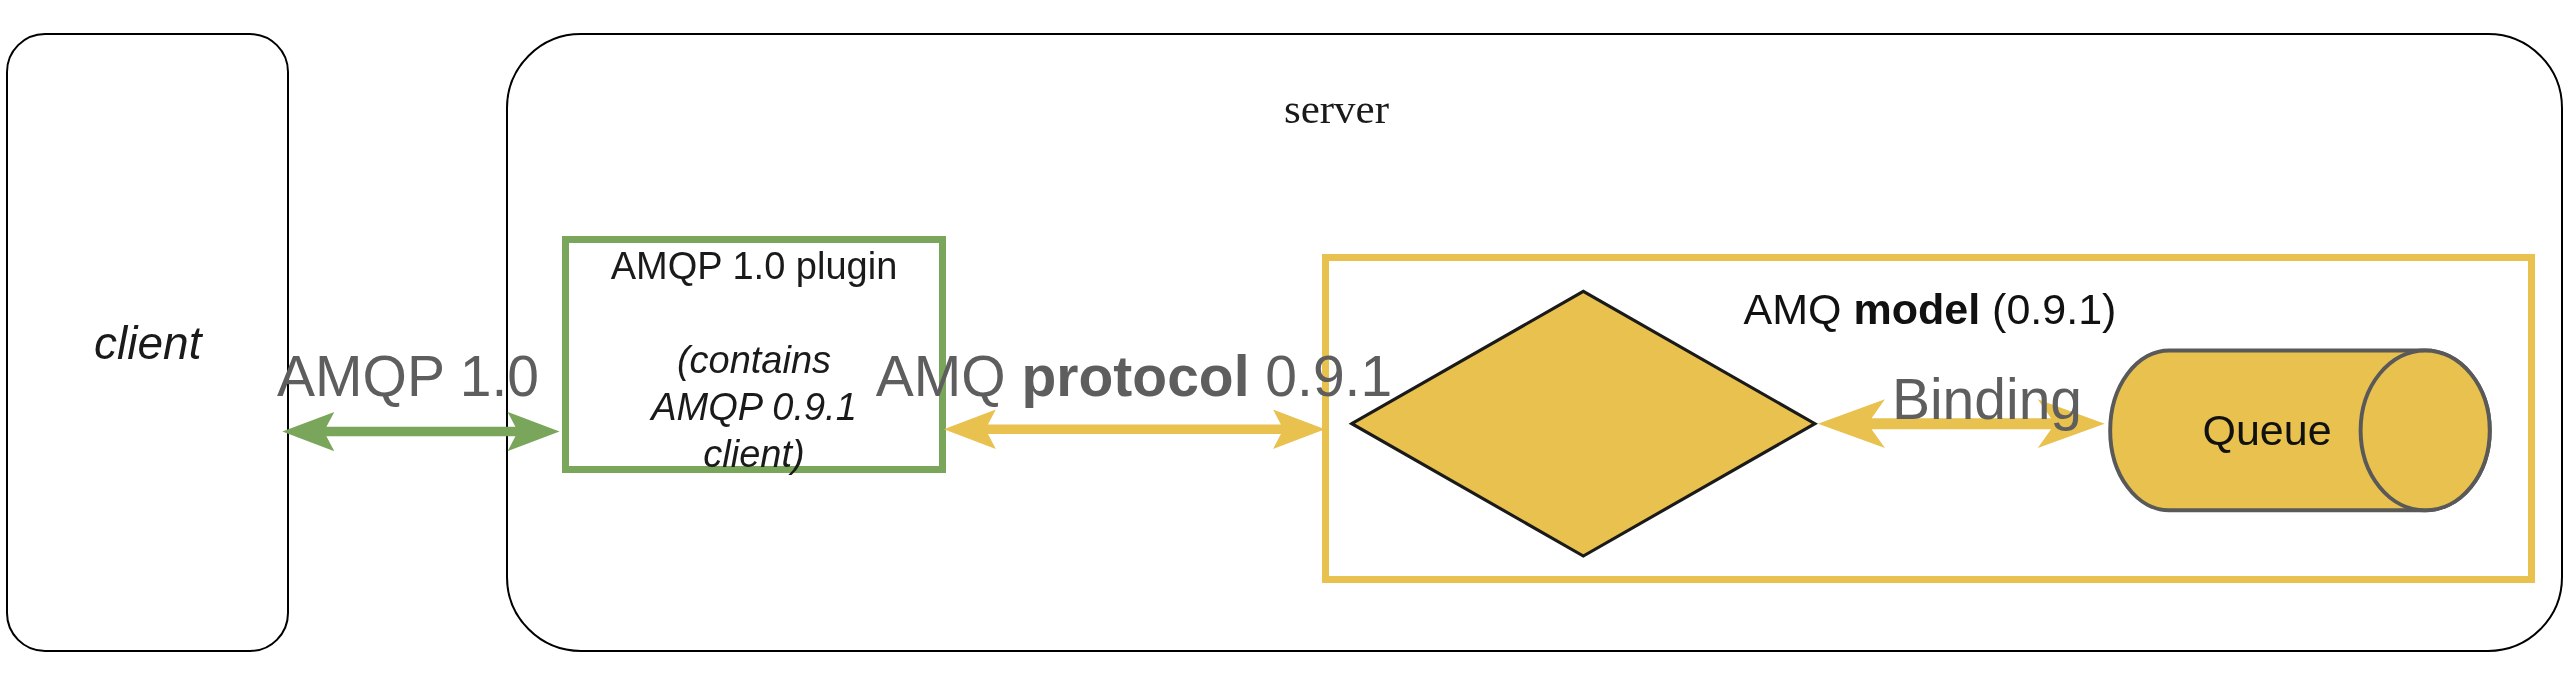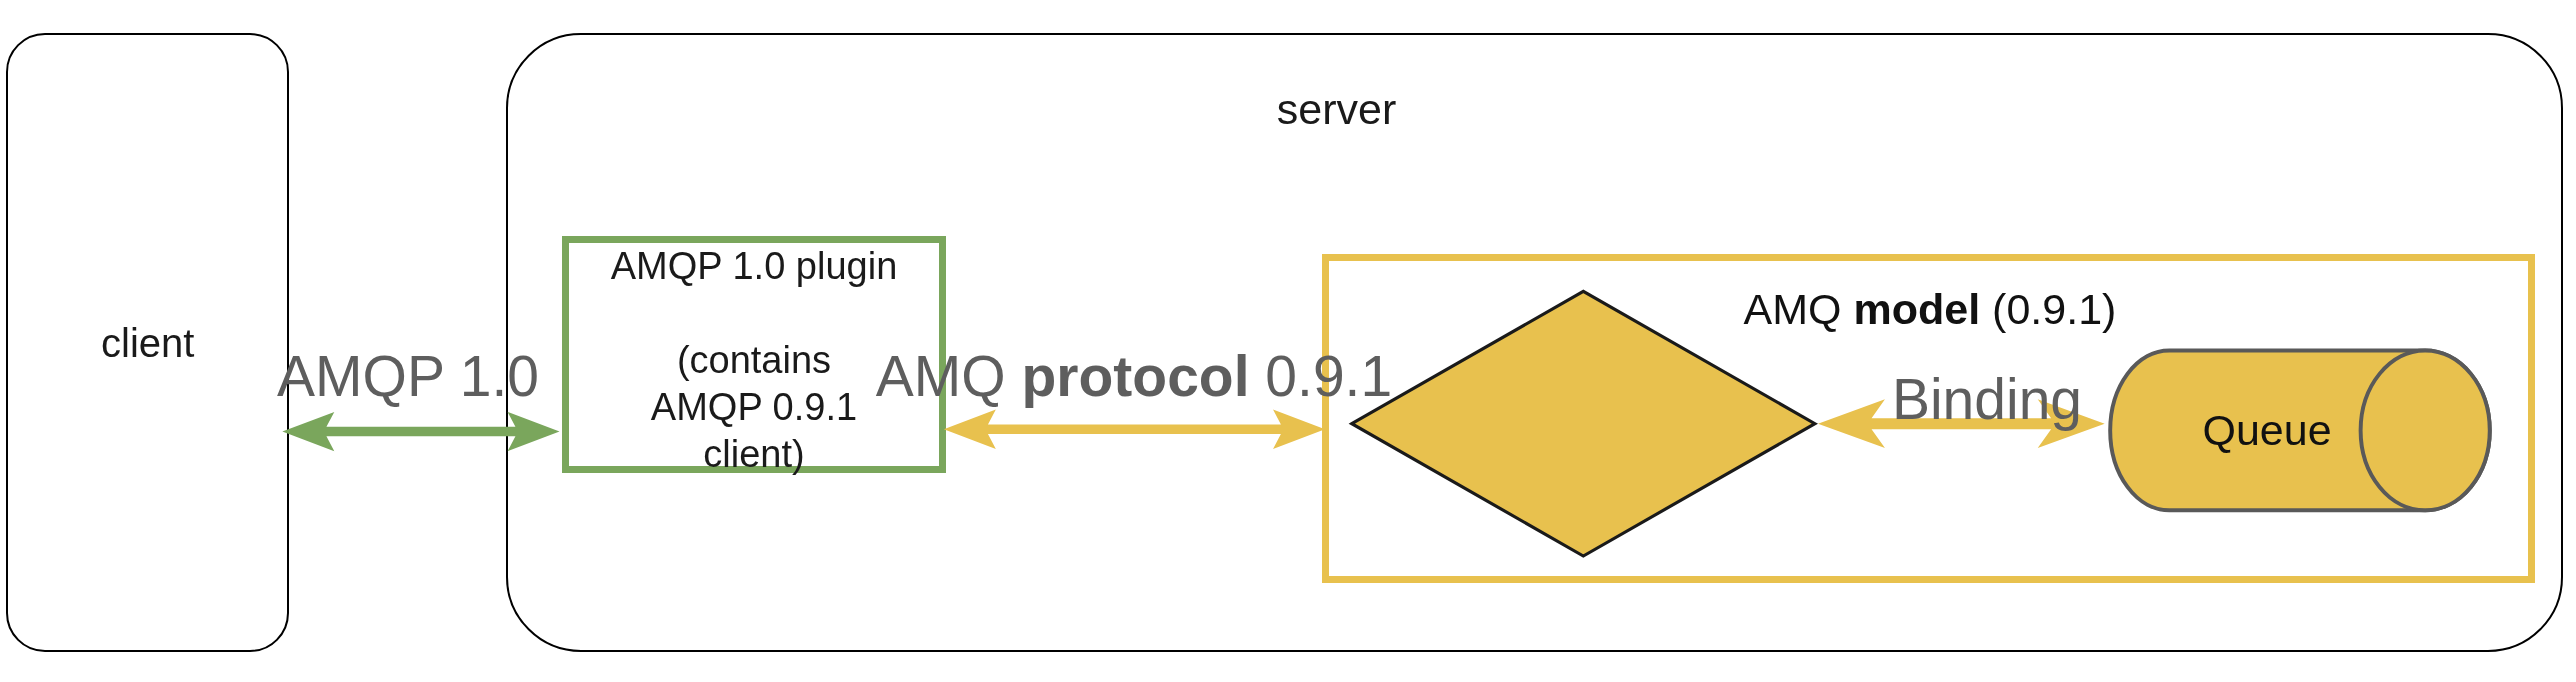--- a/index.html
+++ b/index.html
@@ -20,35 +20,35 @@
     border: 2.4px solid #000000; border-radius: 39px;
     box-sizing: border-box;
     display: flex; align-items: center; justify-content: center;
   }
   .server-box {
     left: 506px; top: 33px; width: 2057px; height: 619px;
     border: 2.4px solid #000000; border-radius: 75px;
     box-sizing: border-box;
   }
 
-  .client-label { font-size: 40px; line-height: 44px; color: #1a1a1a; margin-top: 1px; }
+  .client-label { font-size: 46px; line-height: 44px; color: #1a1a1a; margin-top: 1px; font-style: italic; }
   .server-label {
     left: 506px; top: 87px; width: 1661px;
-    text-align: center; font-size: 43px; line-height: 44px; color: #1a1a1a;
+    text-align: center; font-size: 43px; line-height: 44px; color: #1a1a1a; font-family: Liberation Serif, serif;
   }
 
   
   .plugin-box {
     left: 562px; top: 236px; width: 384px; height: 237px;
     border: 7.9px solid #7AA65C; box-sizing: border-box;
     display: flex; flex-direction: column; align-items: center;
     text-align: center; font-size: 38px; line-height: 47px; color: #1a1a1a;
   }
   .plugin-title { margin: 0; }
-  .plugin-subtitle { margin: 47px 0 0 0; white-space: pre-line; }
+  .plugin-subtitle { margin: 47px 0 0 0; white-space: pre-line; font-style: italic; }
 
   
   .model-box {
     left: 1322px; top: 254px; width: 1213px; height: 329px;
     border: 7.9px solid #E8C14E; box-sizing: border-box;
   }
   .model-label {
     left: 1930px; top: 287px; transform: translateX(-50%);
     font-size: 43px; line-height: 44px; color: #111111; white-space: nowrap;
   }

